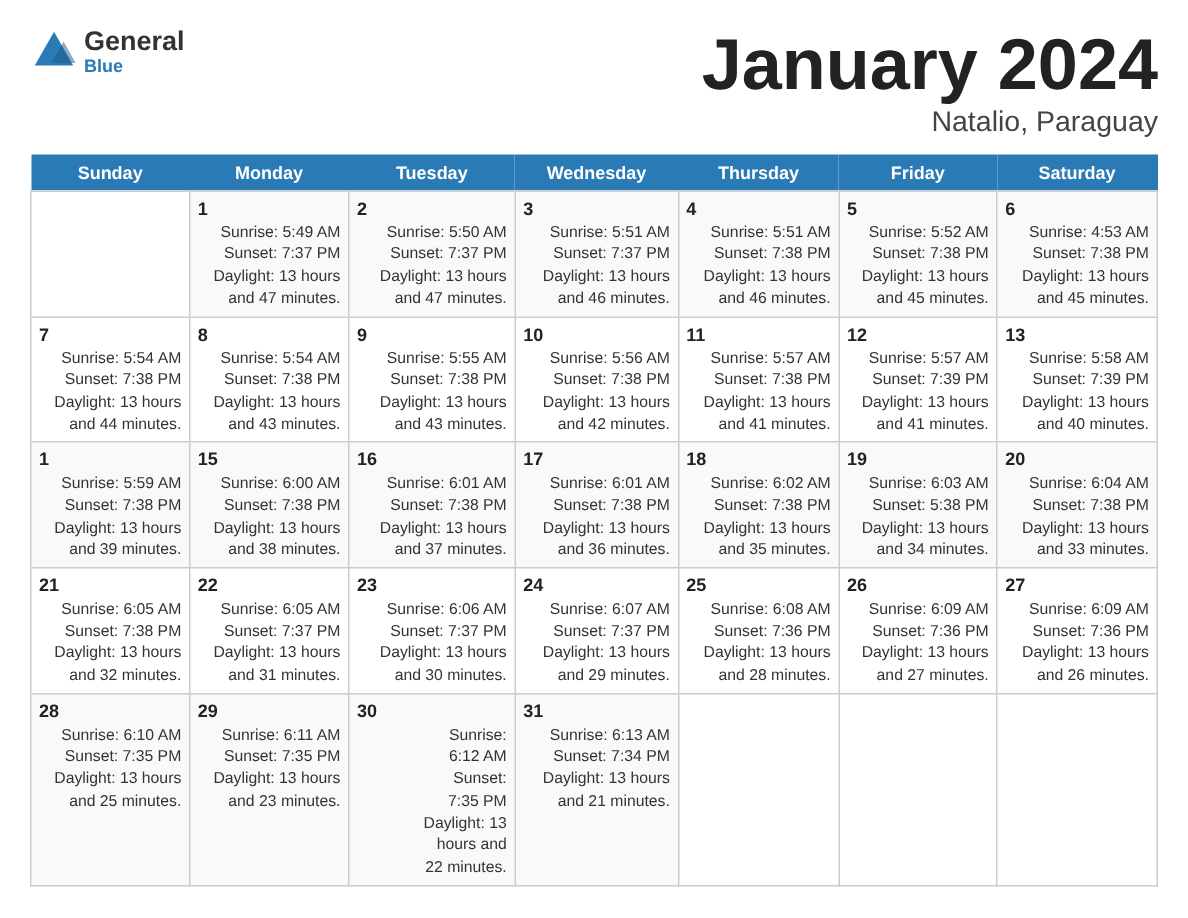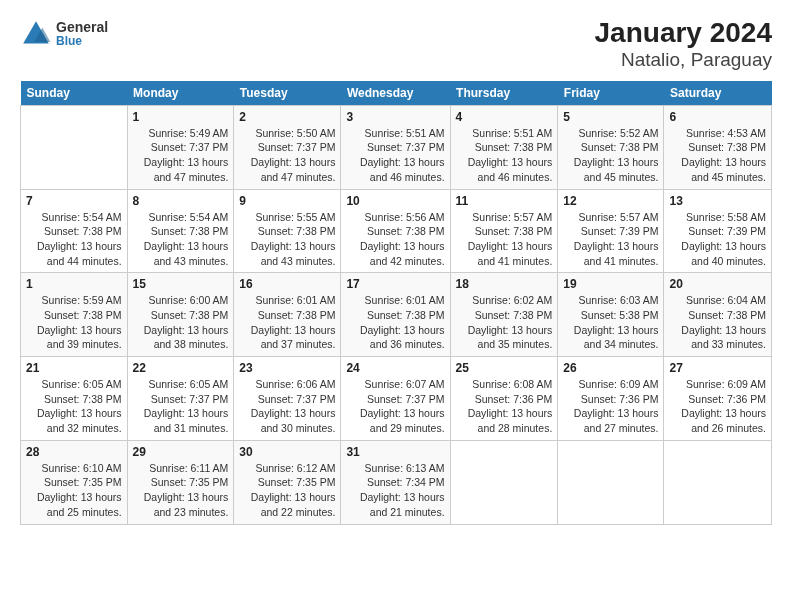--- a/index.html
+++ b/index.html
@@ -24,55 +24,55 @@
       display: flex;
       align-items: center;
       gap: 4px;
     }
     .logo-text {
       display: flex;
       flex-direction: column;
       line-height: 1.1;
     }
     .logo-general {
-      font-size: 14px;
+      font-size: 18px;
       font-weight: bold;
       color: #333;
     }
     .logo-blue {
       font-size: 12px;
       font-weight: bold;
       color: #2a7ab5;
     }
     .logo-icon {
       width: 32px;
       height: 32px;
     }
     .title-block {
       text-align: right;
     }
     .month-title {
-      font-size: 28px;
+      font-size: 48px;
       font-weight: bold;
       color: #222;
       line-height: 1.1;
     }
     .subtitle {
       font-size: 19px;
       color: #444;
     }
     table {
       width: 100%;
       border-collapse: collapse;
       font-size: 11px;
     }
     thead th {
       background: #2a7ab5;
       color: #fff;
-      text-align: left;
+      text-align: center;
       padding: 5px 6px;
       font-size: 12px;
       font-weight: bold;
     }
     tbody td {
       border: 1px solid #ccc;
       vertical-align: top;
       padding: 4px 5px;
       width: 113px;
       height: 82px;
@@ -312,21 +312,21 @@
 Daylight: 13 hours and 25 minutes.</div>
           </td>
           <td>
             <div class="day-number">29</div>
             <div class="day-info" style="white-space: pre-line;">Sunrise: 6:11 AM
 Sunset: 7:35 PM
 Daylight: 13 hours and 23 minutes.</div>
           </td>
           <td>
             <div class="day-number">30</div>
-            <div class="day-info" style="white-space: pre-line;">Sunrise: 6:12 AM
+            <div class="day-info" style="white-space: pre-line; margin-left: 44px;">Sunrise: 6:12 AM
 Sunset: 7:35 PM
 Daylight: 13 hours and 22 minutes.</div>
           </td>
           <td>
             <div class="day-number">31</div>
             <div class="day-info" style="white-space: pre-line;">Sunrise: 6:13 AM
 Sunset: 7:34 PM
 Daylight: 13 hours and 21 minutes.</div>
           </td>
           <td class="empty-cell"></td>

